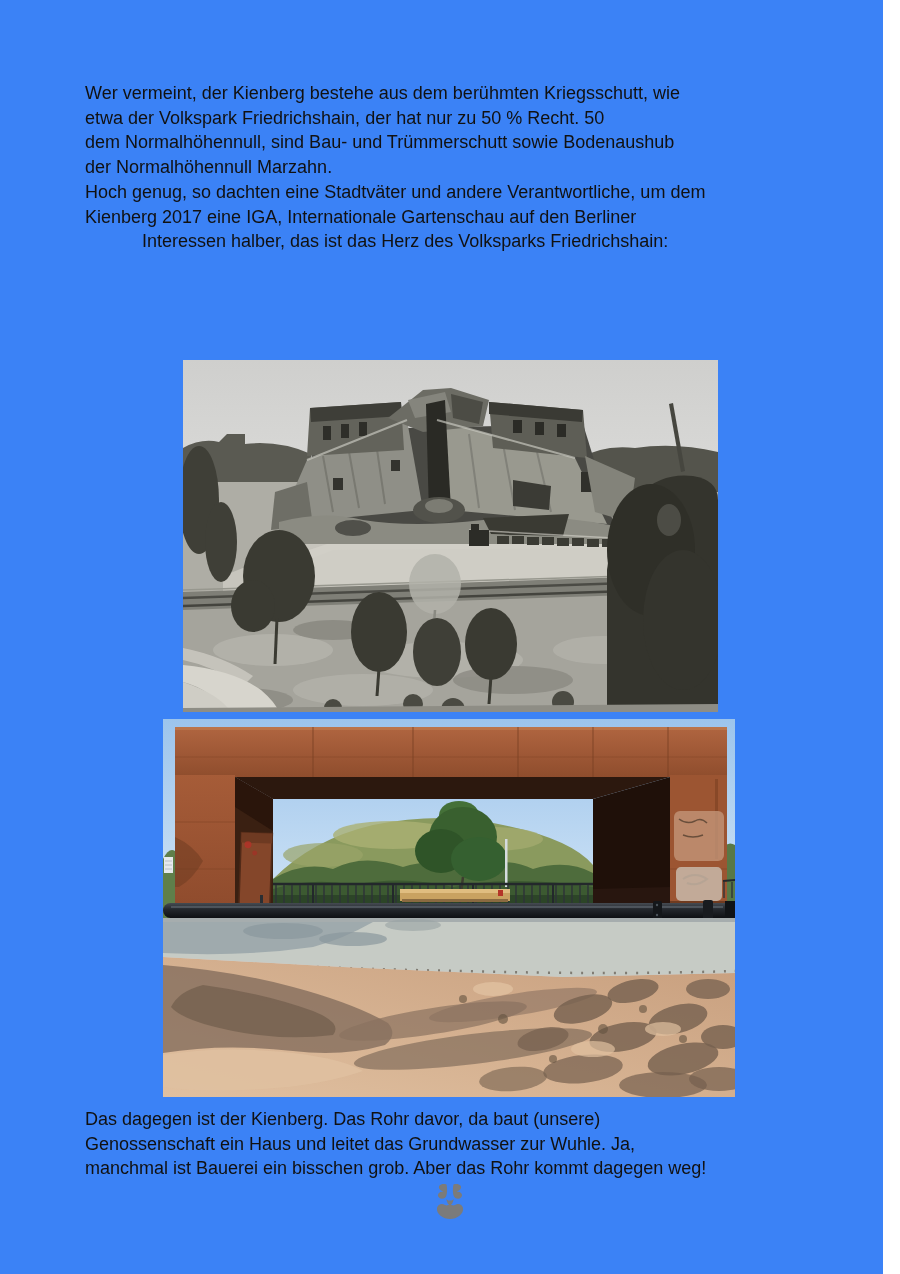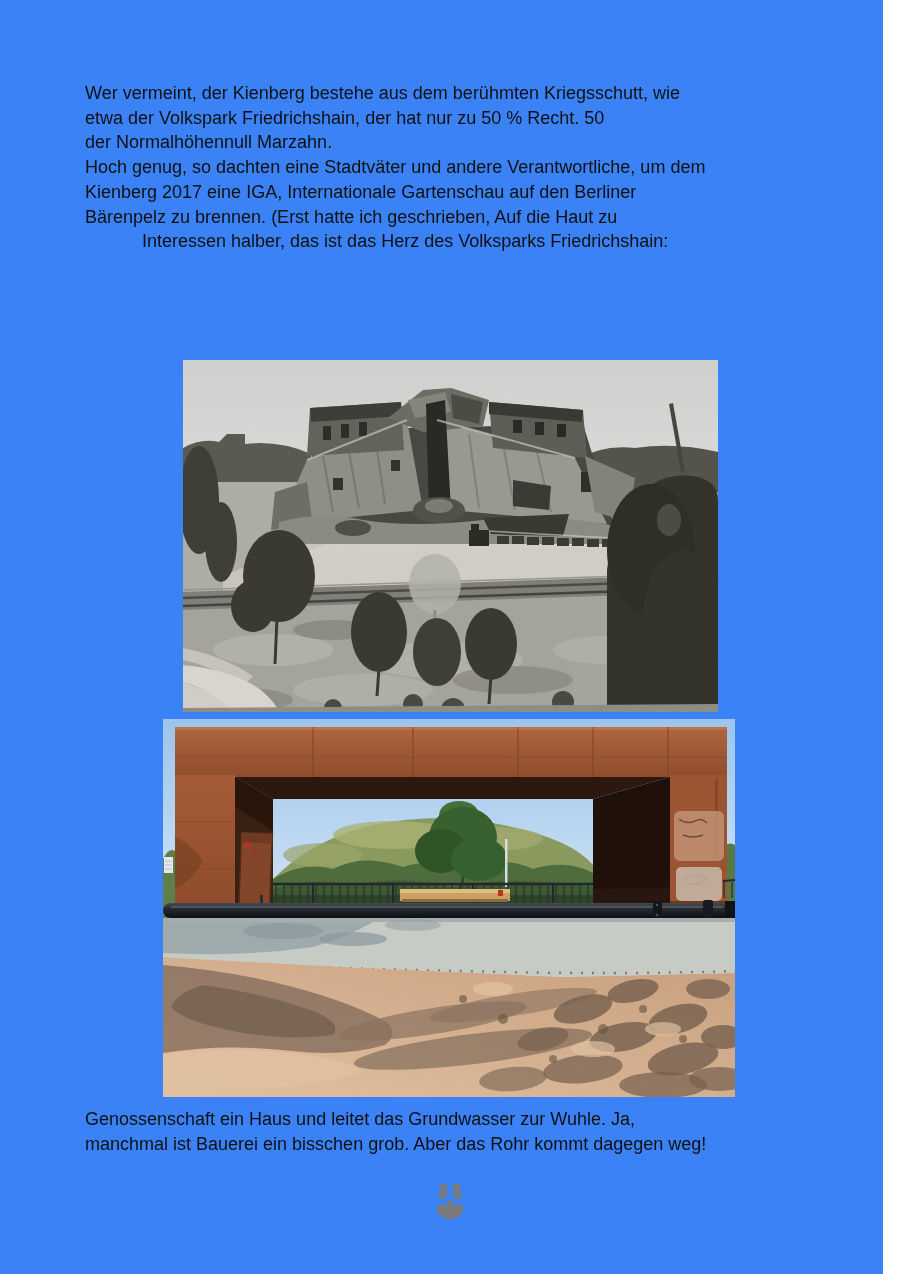--- a/index.html
+++ b/index.html
@@ -22,26 +22,26 @@
 </style>
 </head>
 <body>
 
 <div class="page">
 
   <div class="textblock tb1">
     <p class="para">
       <span class="ln">Wer vermeint, der Kienberg bestehe aus dem berühmten Kriegsschutt, wie</span>
       <span class="ln">etwa der Volkspark Friedrichshain, der hat nur zu 50 % Recht. 50</span>
+      <span class="ln">dem Normalhöhennull, sind Bau- und Trümmerschutt sowie Bodenaushub</span>
       <span class="ln">der Normalhöhennull Marzahn.</span>
     </p>
     <p class="para">
       <span class="ln">Hoch genug, so dachten eine Stadtväter und andere Verantwortliche, um dem</span>
       <span class="ln">Kienberg 2017 eine IGA, Internationale Gartenschau auf den Berliner</span>
-      <span class="ln">Bärenpelz zu brennen. (Erst hatte ich geschrieben, Auf die Haut zu</span>
     </p>
     <p class="para indent">
       <span>Interessen halber, das ist das Herz des Volksparks Friedrichshain:</span>
     </p>
   </div>
 
   <figure class="photo photo-bw">
     <svg viewBox="0 0 535 352" preserveAspectRatio="none">
       <defs>
         <linearGradient id="skyBW" x1="0" y1="0" x2="0" y2="1">
@@ -293,20 +293,21 @@
       <circle cx="520" cy="320" r="4" fill="#63513f" opacity="0.6"></circle>
       <ellipse cx="330" cy="270" rx="20" ry="7" fill="#e0c1a0" opacity="0.8"></ellipse>
       <ellipse cx="430" cy="330" rx="22" ry="8" fill="#e0c1a0" opacity="0.7"></ellipse>
       <ellipse cx="500" cy="310" rx="18" ry="7" fill="#e0c1a0" opacity="0.7"></ellipse>
       <path d="M0,336 Q60,326 130,334 Q180,340 200,352 Q160,366 100,370 Q40,374 0,368 Z" fill="#dfc0a0" opacity="0.9"></path>
     </svg>
   </figure>
 
   <div class="textblock tb2">
     <p class="para">
+      <span class="ln">Das dagegen ist der Kienberg. Das Rohr davor, da baut (unsere)</span>
       <span class="ln">Genossenschaft ein Haus und leitet das Grundwasser zur Wuhle. Ja,</span>
       <span class="ln">manchmal ist Bauerei ein bisschen grob. Aber das Rohr kommt dagegen weg!</span>
     </p>
   </div>
 
   <div class="ornament">
     <svg viewBox="0 0 34 36">
       <g fill="#7b7b7b">
         <path d="M13.5,1.5 C8,0 4.5,3 6.5,6 C7.5,7.5 10,8 10,8.5 C6,8.5 3.5,12 6,14.5 C8,16.5 11.5,16 13,13.5 C14.2,11.3 14.5,6 13.5,1.5 Z"></path>
         <path transform="translate(34,0) scale(-1,1)" d="M13.5,1.5 C8,0 4.5,3 6.5,6 C7.5,7.5 10,8 10,8.5 C6,8.5 3.5,12 6,14.5 C8,16.5 11.5,16 13,13.5 C14.2,11.3 14.5,6 13.5,1.5 Z"></path>

